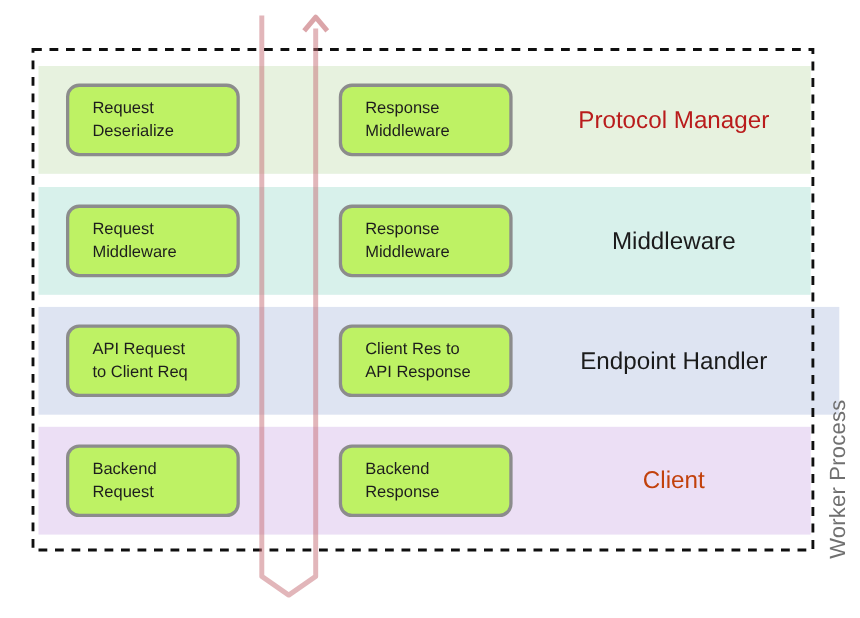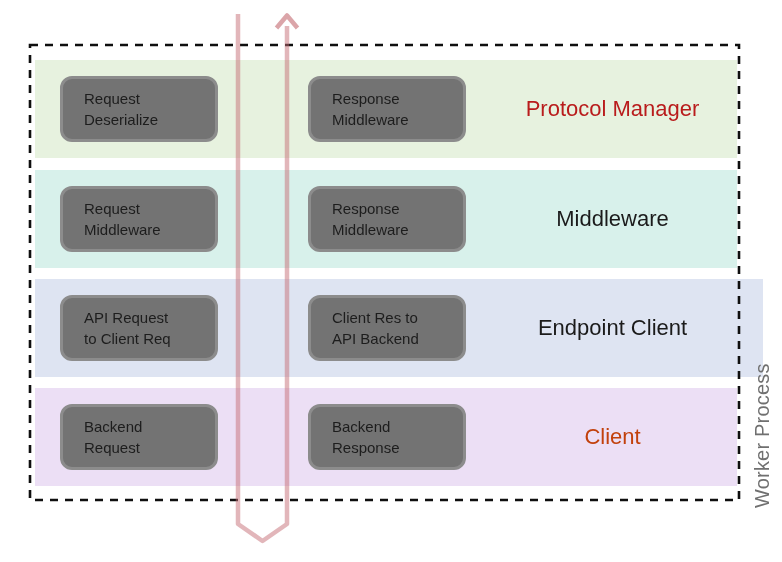--- a/index.html
+++ b/index.html
@@ -8,21 +8,21 @@
     font-family:"Liberation Sans",sans-serif;
   }
   
   .band{
     position:absolute;left:35px;width:702px;height:98px;
   }
   .r1{top:60px;} .r2{top:170px;} .r3{top:279px;padding-left:26px;} .r4{top:388px;}
   
   .flow-box{
     position:absolute;top:16px;width:158px;height:66px;box-sizing:border-box;
-    background:#737373;border:3px solid #8c8c8c;border-radius:12px;
+    background:#bef264;border:3px solid #8c8c8c;border-radius:12px;
     display:flex;flex-direction:column;justify-content:center;
     padding-left:21px;
   }
   .flow-box span{
     display:block;font-size:15px;line-height:21px;color:#1d1d1d;
   }
   .flow-box.left{left:25px;}
   .flow-box.right{left:273px;}
   
   .row-label{
@@ -81,23 +81,23 @@
     <div class="row-label" style="color: rgb(27, 27, 27);">Middleware</div>
   </div>
 
   <div class="band r3" style="background: rgb(222, 228, 242);">
     <div class="flow-box left">
       <span>API Request</span>
       <span>to Client Req</span>
     </div>
     <div class="flow-box right">
       <span>Client Res to</span>
-      <span>API Backend</span>
+      <span>API Response</span>
     </div>
-    <div class="row-label" style="color: rgb(27, 27, 27);">Endpoint Client</div>
+    <div class="row-label" style="color: rgb(27, 27, 27);">Endpoint Handler</div>
   </div>
 
   <div class="band r4" style="background: rgb(236, 223, 245);">
     <div class="flow-box left">
       <span>Backend</span>
       <span>Request</span>
     </div>
     <div class="flow-box right">
       <span>Backend</span>
       <span>Response</span>

